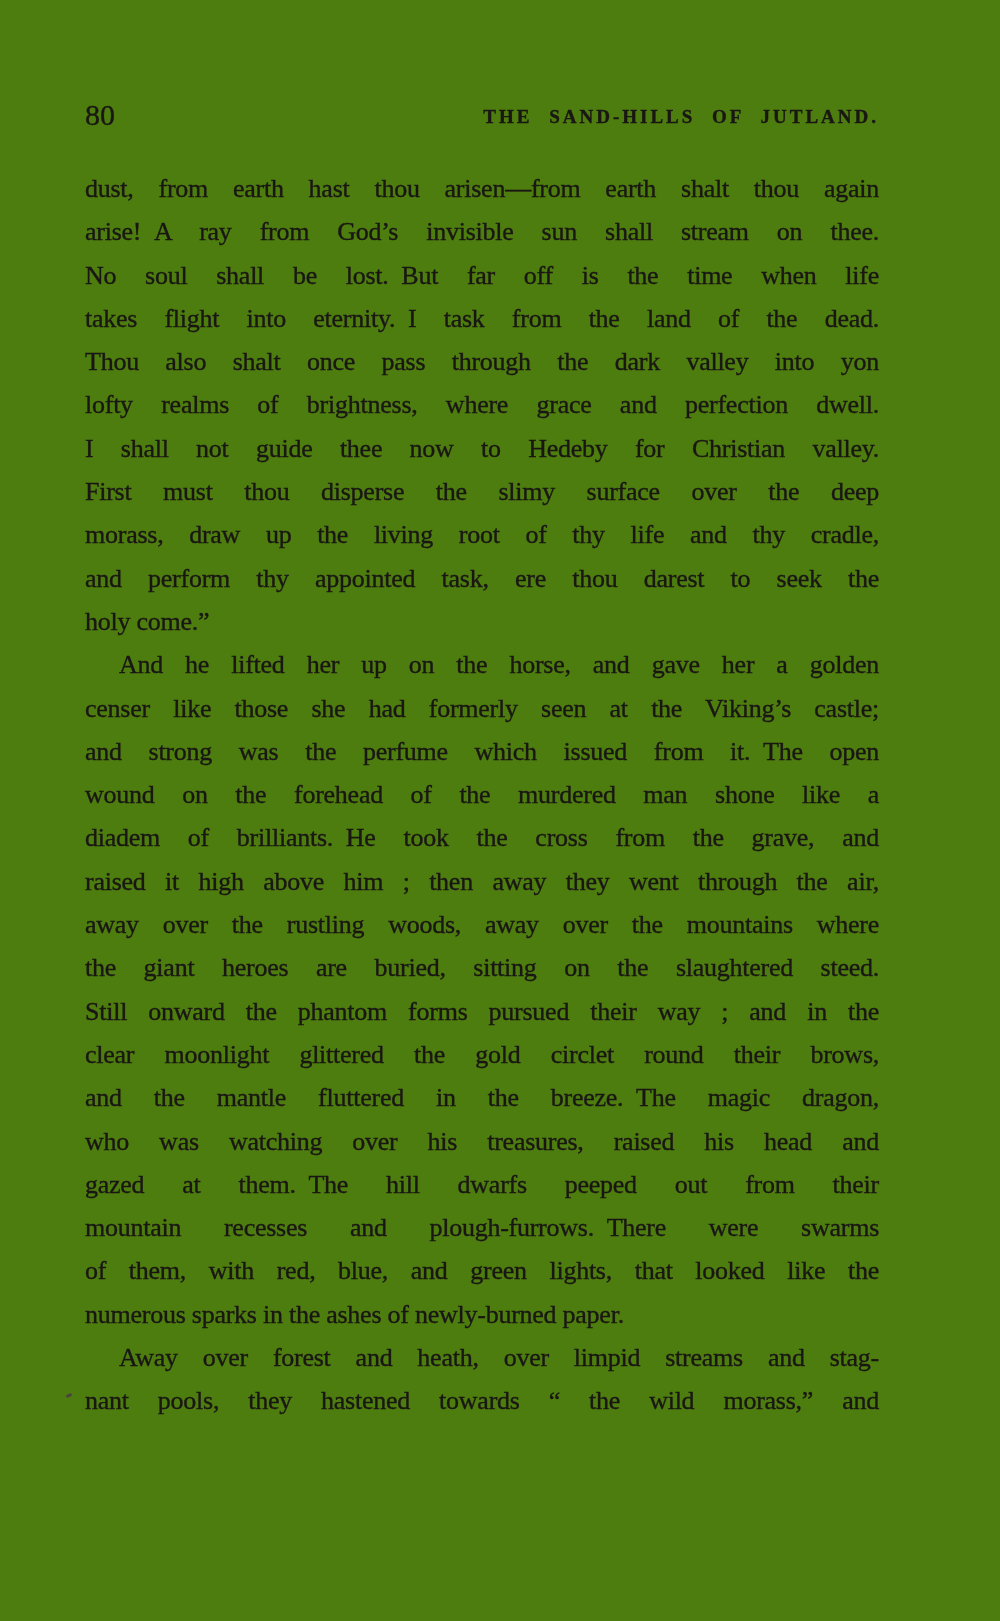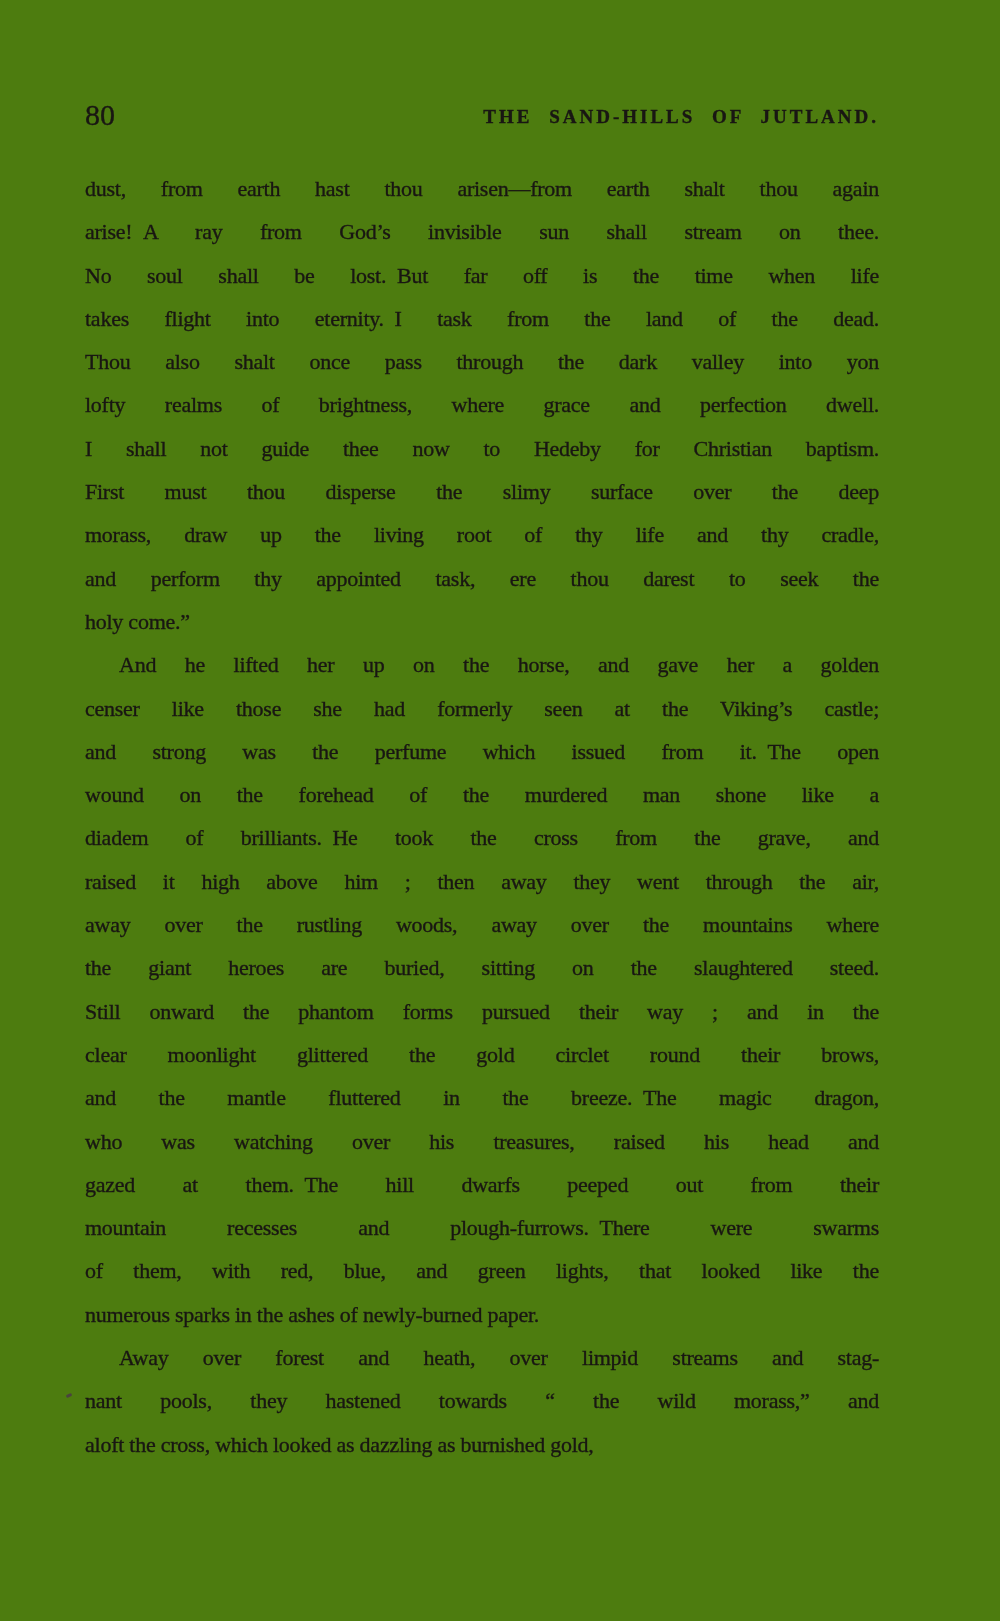--- a/index.html
+++ b/index.html
@@ -33,21 +33,21 @@
     font-size: 19px;
     font-weight: bold;
     letter-spacing: 3px;
     word-spacing: 9px;
   }
   .body-text {
     position: absolute;
     left: 85px;
     top: 167px;
     width: 794px;
-    font-size: 22px;
+    font-size: 26px;
     letter-spacing: -0.25px;
     line-height: 43.3px;
   }
   .line {
     text-align: justify;
     text-align-last: justify;
     min-height: 43.3px;
   }
   .line.para-end {
     text-align-last: left;
@@ -72,21 +72,21 @@
 <div class="page">
   <span class="pagenum">80</span>
   <span class="running">THE SAND-HILLS OF JUTLAND.</span>
   <div class="body-text" id="body-text">
       <div class="line">dust, from earth hast thou arisen—from earth shalt thou again</div>
       <div class="line">arise! A ray from God’s invisible sun shall stream on thee.</div>
       <div class="line">No soul shall be lost. But far off is the time when life</div>
       <div class="line">takes flight into eternity. I task from the land of the dead.</div>
       <div class="line">Thou also shalt once pass through the dark valley into yon</div>
       <div class="line">lofty realms of brightness, where grace and perfection dwell.</div>
-      <div class="line">I shall not guide thee now to Hedeby for Christian baptism.</div>
+      <div class="line">I shall not guide thee now to Hedeby for Christian valley.</div>
       <div class="line">First must thou disperse the slimy surface over the deep</div>
       <div class="line">morass, draw up the living root of thy life and thy cradle,</div>
       <div class="line">and perform thy appointed task, ere thou darest to seek the</div>
       <div class="line para-end">holy come.”</div>
       <div class="line indent">And he lifted her up on the horse, and gave her a golden</div>
       <div class="line">censer like those she had formerly seen at the Viking’s castle;</div>
       <div class="line">and strong was the perfume which issued from it. The open</div>
       <div class="line">wound on the forehead of the murdered man shone like a</div>
       <div class="line">diadem of brilliants. He took the cross from the grave, and</div>
       <div class="line">raised it high above him ; then away they went through the air,</div>
@@ -95,16 +95,15 @@
       <div class="line">Still onward the phantom forms pursued their way ; and in the</div>
       <div class="line">clear moonlight glittered the gold circlet round their brows,</div>
       <div class="line">and the mantle fluttered in the breeze. The magic dragon,</div>
       <div class="line">who was watching over his treasures, raised his head and</div>
       <div class="line">gazed at them. The hill dwarfs peeped out from their</div>
       <div class="line">mountain recesses and plough-furrows. There were swarms</div>
       <div class="line">of them, with red, blue, and green lights, that looked like the</div>
       <div class="line para-end">numerous sparks in the ashes of newly-burned paper.</div>
       <div class="line indent">Away over forest and heath, over limpid streams and stag-</div>
       <div class="line">nant pools, they hastened towards “ the wild morass,” and</div>
-      <div class="line para-end">aloft the cross, which looked as dazzling as burnished gold,</div>
     </div>
   <div class="speck"></div>
 </div>
 
 </body></html>

